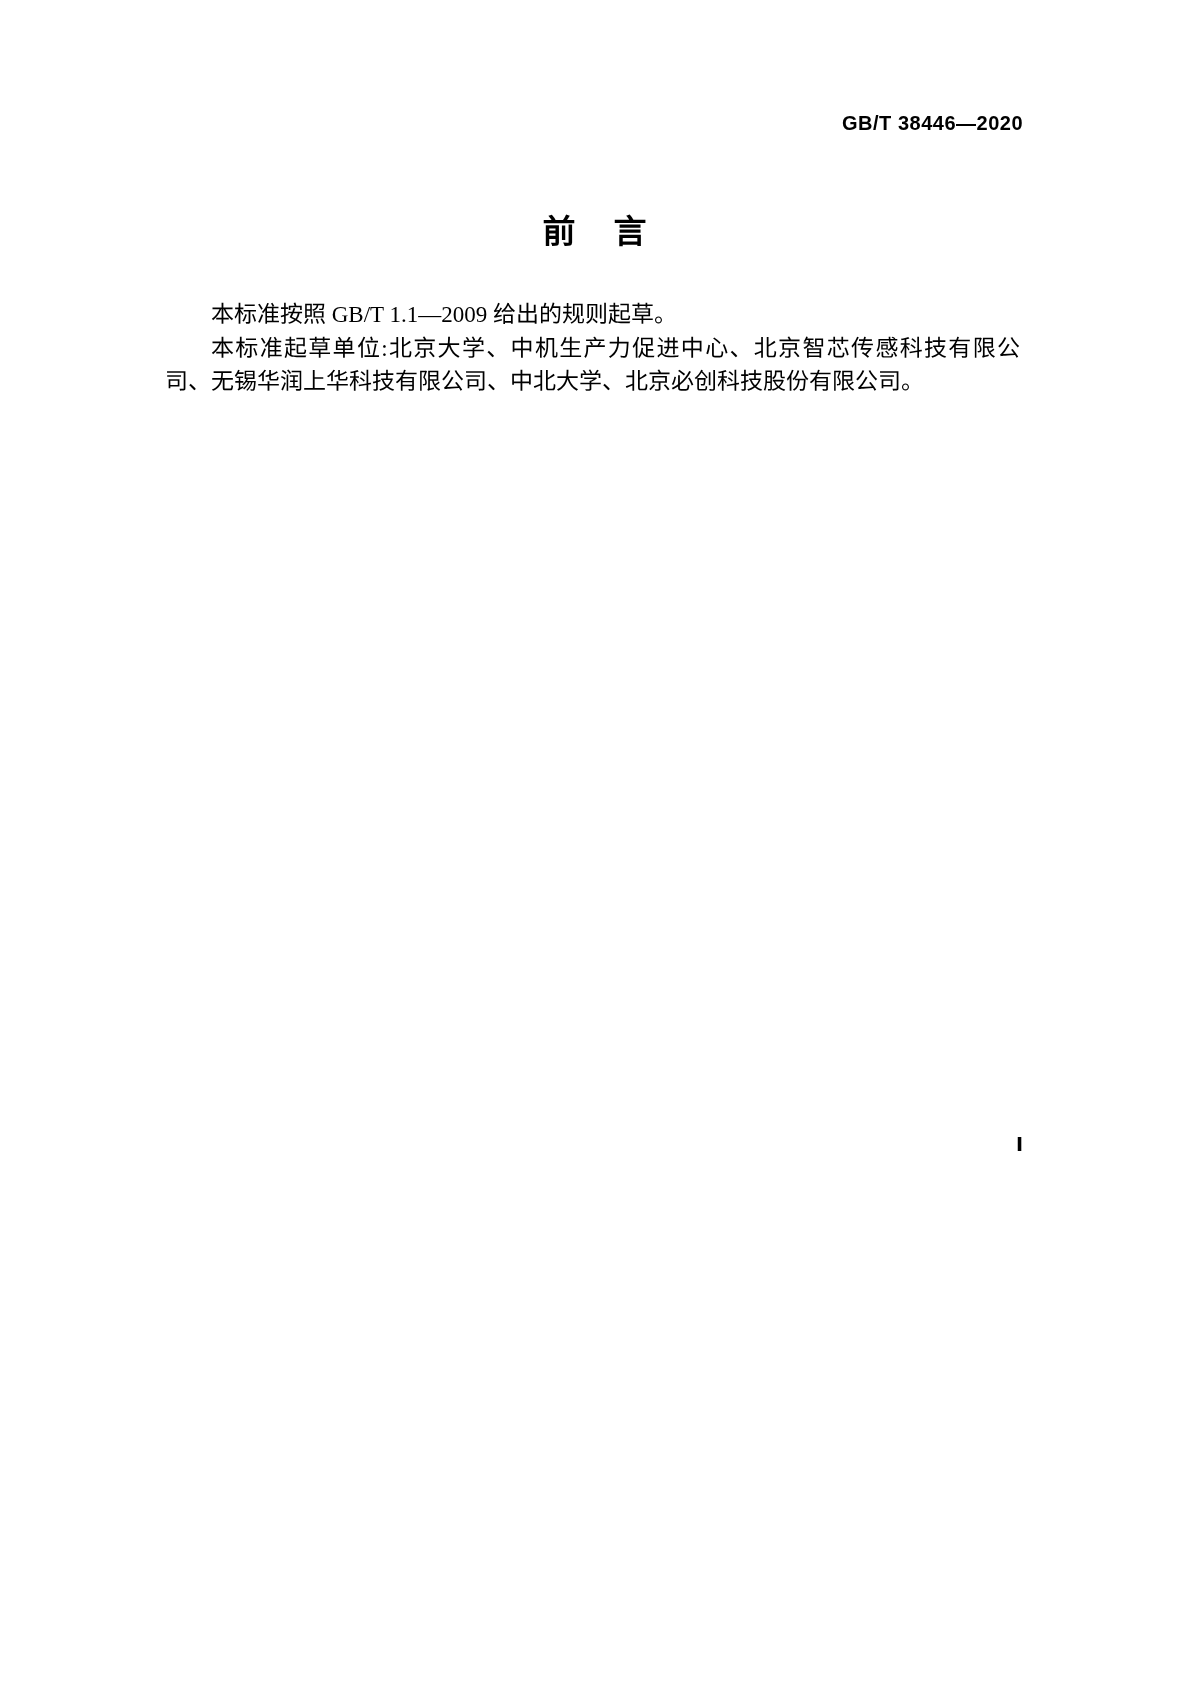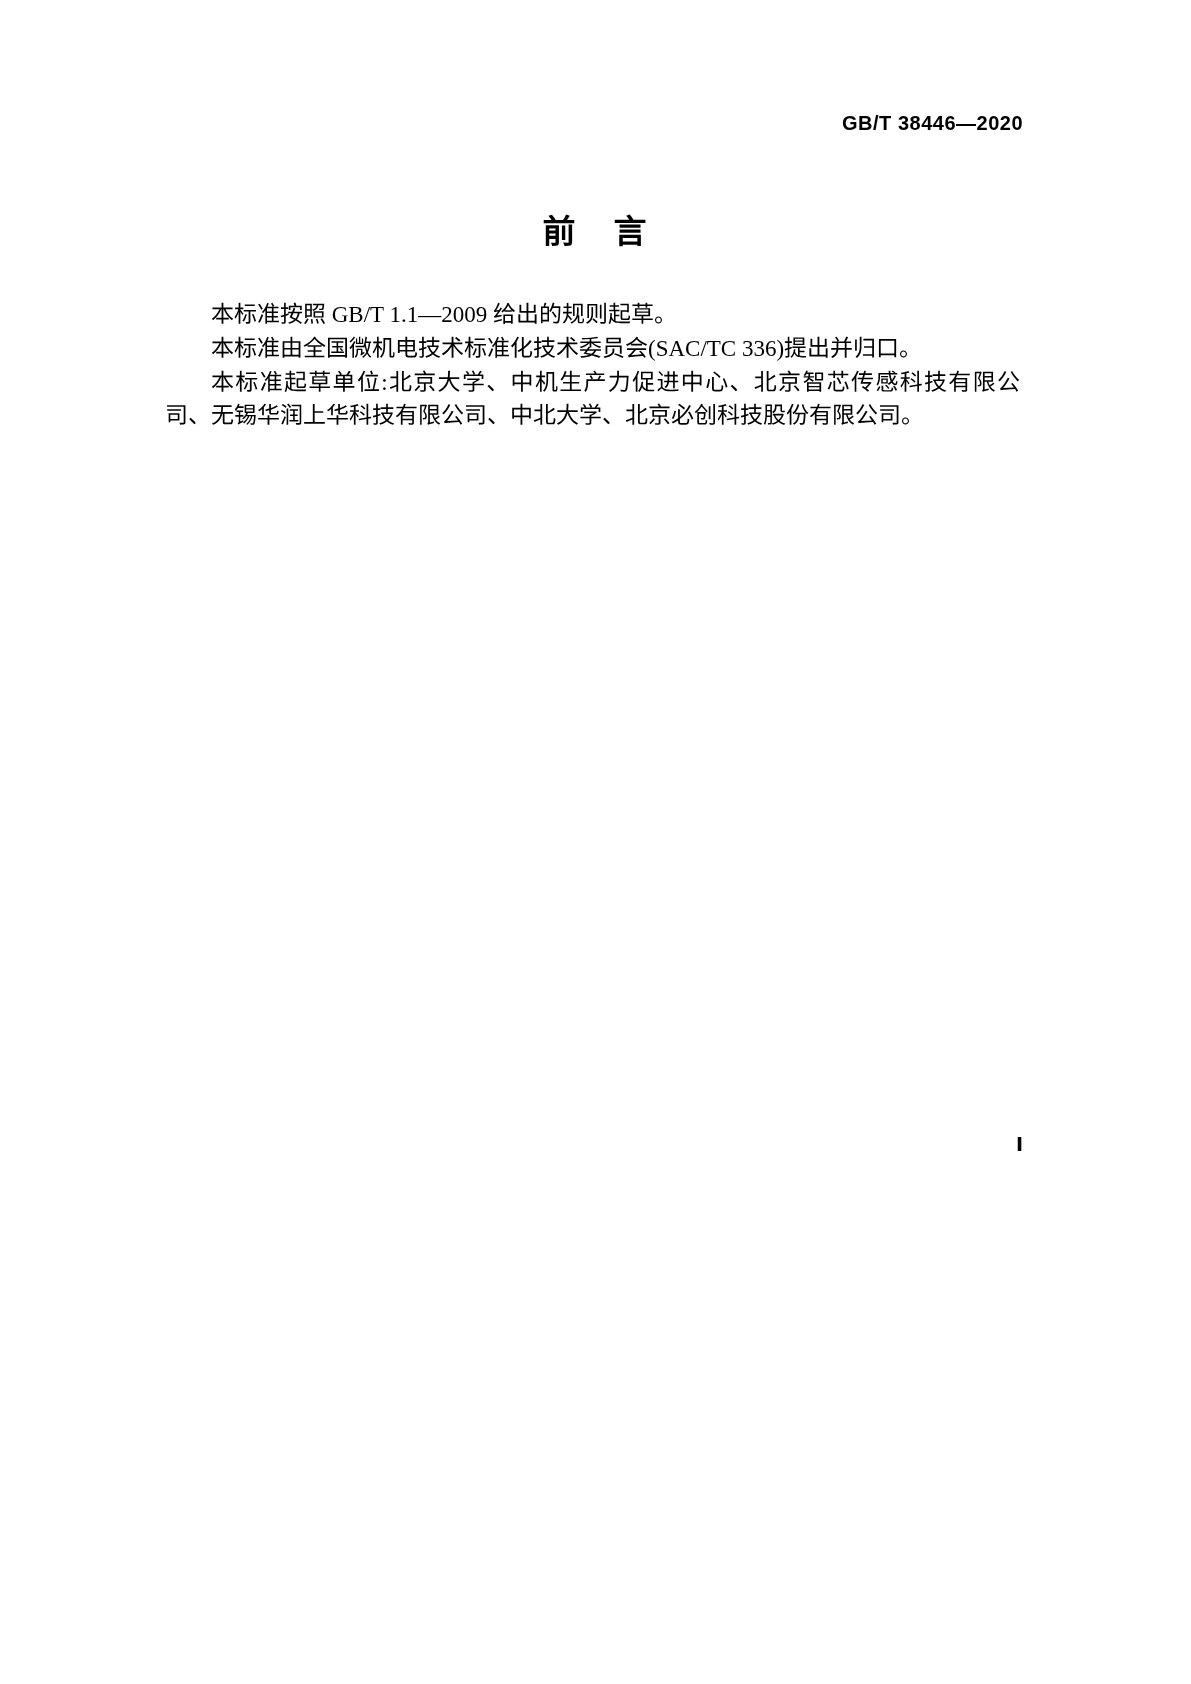--- a/index.html
+++ b/index.html
@@ -90,19 +90,18 @@
 <div class="page">
 
   <div class="header">GB/T 38446—2020</div>
 
   <div class="title">
     <span>前</span><span class="gap"></span><span>言</span>
   </div>
 
   <div class="body-block">
     <p class="para">本标准按照 GB/T 1.1—2009 给出的规则起草。</p>
-    <p class="para">本标准由全国微机电技术标准化技术委员会(SAC/TC 336)提出并归口。</p>
     <p class="para">本标准起草单位:北京大学、中机生产力促进中心、北京智芯传感科技有限公司、无锡华润上华科技有限公司、中北大学、北京必创科技股份有限公司。</p>
   </div>
 
   <div class="folio">Ⅰ</div>
 
 </div>
 
 </body></html>

